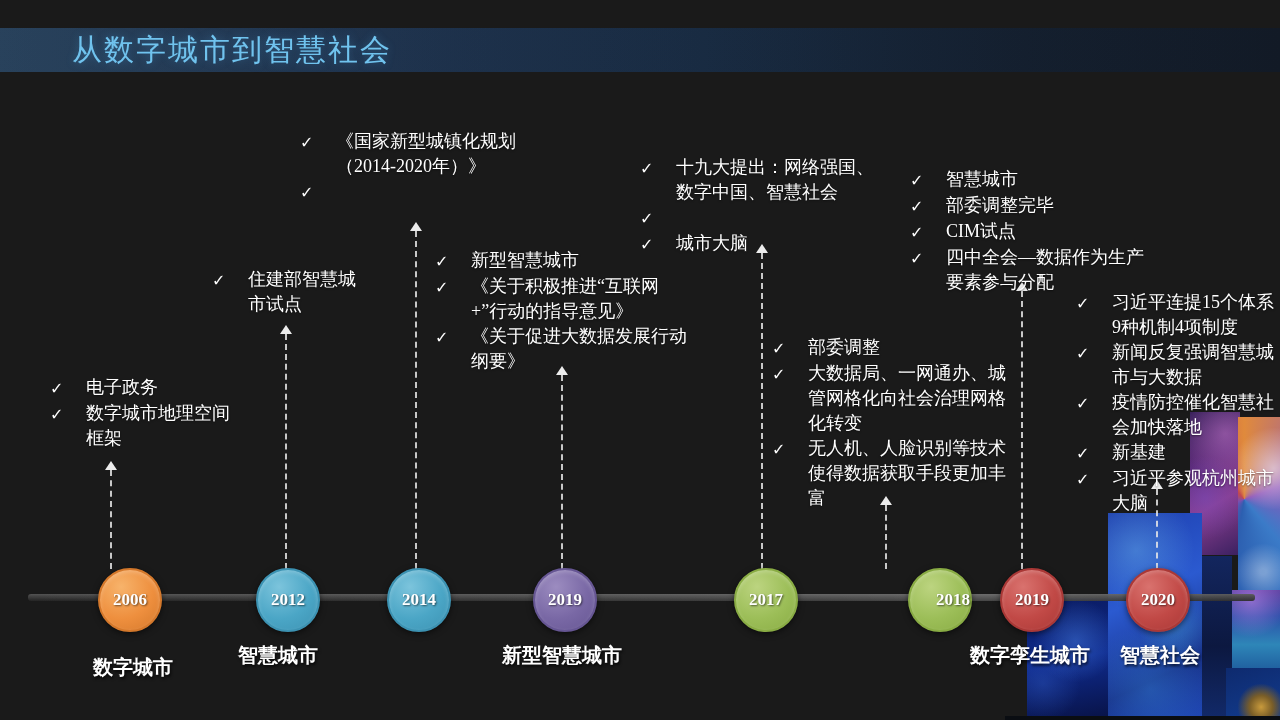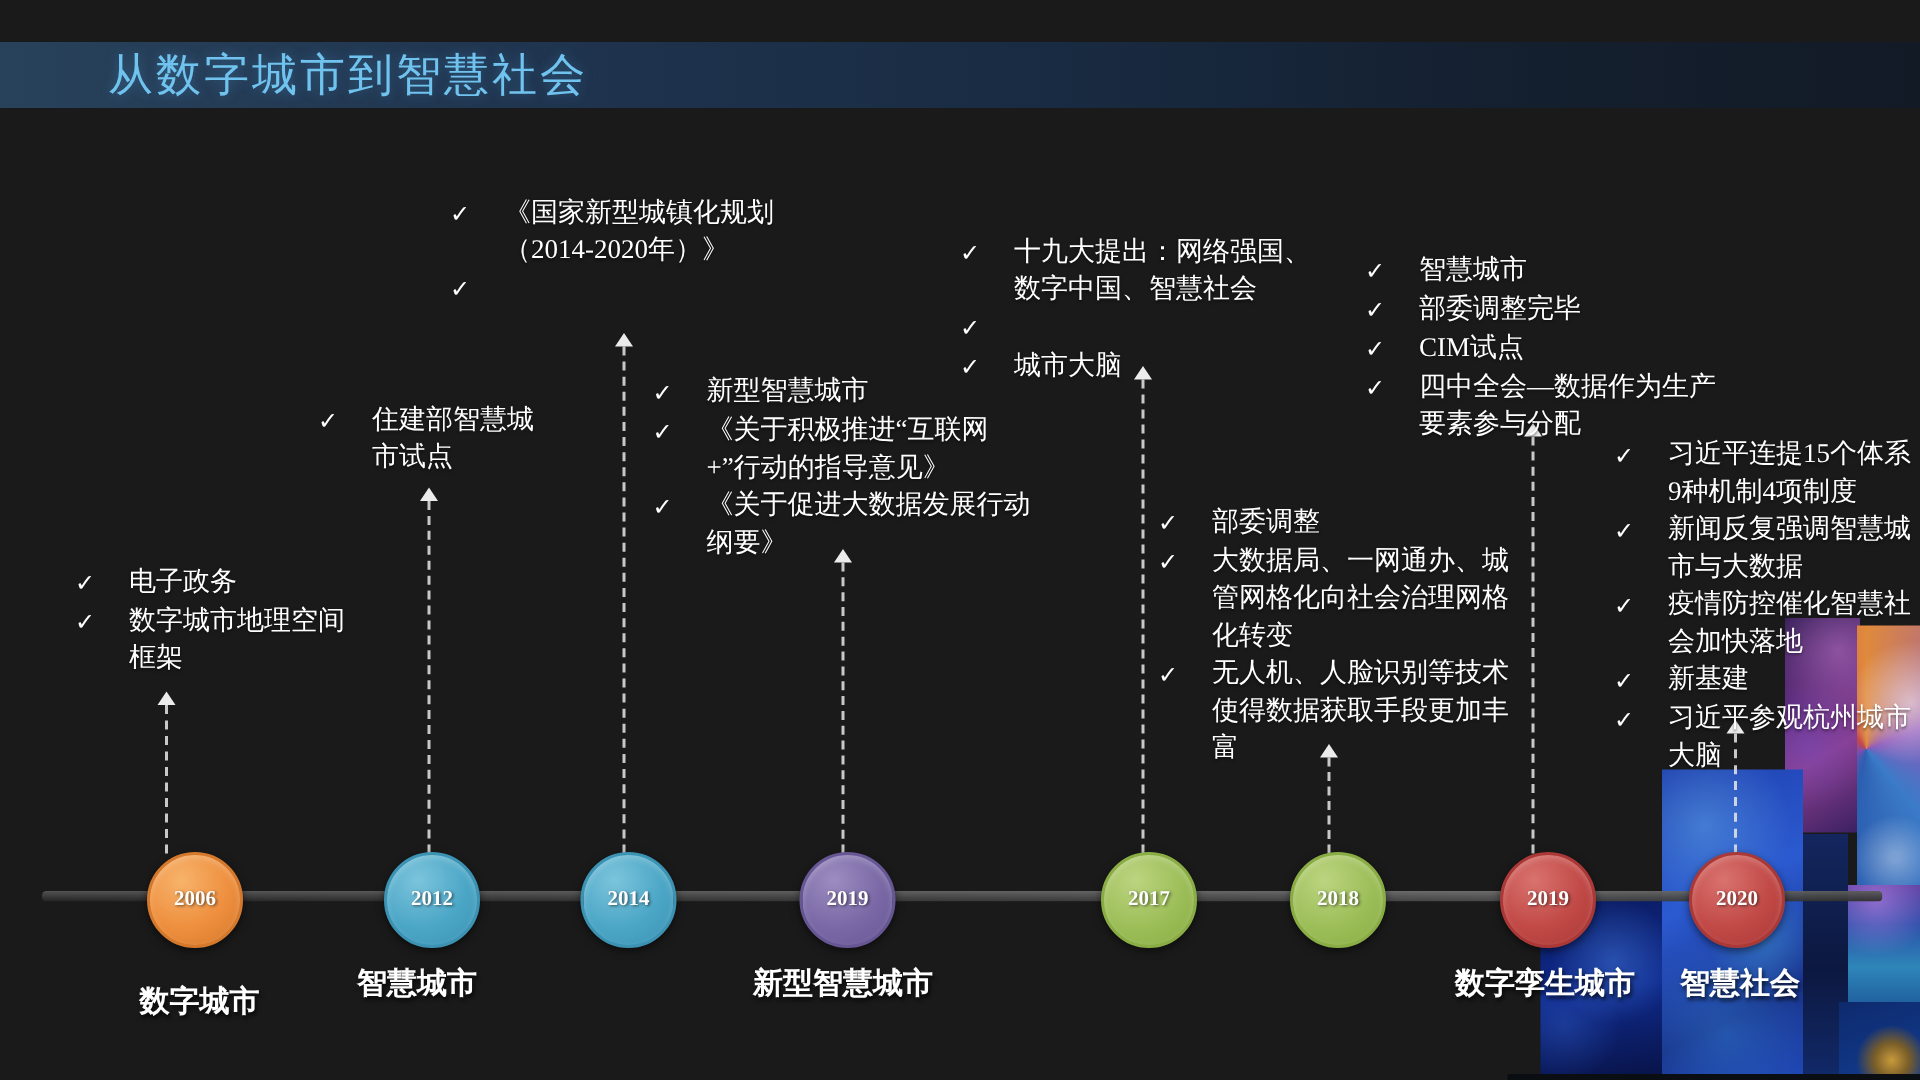--- a/index.html
+++ b/index.html
@@ -86,21 +86,21 @@
     position:absolute;width:0;height:0;z-index:3;
     border-left:6px solid transparent;border-right:6px solid transparent;
     border-bottom:9px solid #ececec;
   }
   .node-circle{
     position:absolute;top:568px;width:60px;height:60px;border-radius:50%;
     z-index:4;display:flex;align-items:center;justify-content:center;
     box-shadow:0 2px 6px rgba(0,0,0,.55), inset 0 2px 4px rgba(255,255,255,.25);
   }
   .node-year{
-    color:#fff;font-size:14px;font-weight:bold;
+    color:#fff;font-size:17px;font-weight:bold;
     text-shadow:1px 1px 2px rgba(0,0,0,.55);
   }
   .stage-label{
     position:absolute;top:642px;transform:translateX(-50%);z-index:5;
     color:#fff;font-size:20px;font-weight:bold;white-space:nowrap;
     text-shadow:1px 2px 3px rgba(0,0,0,.8);
   }
   
   .bullets{position:absolute;z-index:5;color:#fff;font-size:18px;line-height:25px;}
   .bullet{display:flex;align-items:flex-start;}
@@ -208,21 +208,21 @@
         <div class="bullet">
           <span class="check">✓</span>
         </div>
         <div class="bullet">
           <span class="check">✓</span>
           <span class="btext">城市大脑</span>
         </div>
       </div>
       <div class="connector" style="left: 885px; top: 505px; height: 64px;"></div>
       <div class="arrowhead" style="left: 880px; top: 496px;"></div>
-      <div class="node-circle" style="left: 860px; background: radial-gradient(circle at 35% 28%, rgb(188, 212, 128) 0%, rgb(156, 190, 88) 55%, rgb(137, 172, 68) 100%); border: 2px solid rgb(137, 172, 68);">
+      <div class="node-circle" style="left: 908px; background: radial-gradient(circle at 35% 28%, rgb(188, 212, 128) 0%, rgb(156, 190, 88) 55%, rgb(137, 172, 68) 100%); border: 2px solid rgb(137, 172, 68); justify-content: flex-end;">
         <span class="node-year">2018</span>
       </div>
       <div class="bullets" style="left: 772px; top: 335px; width: 240px;">
         <div class="bullet">
           <span class="check">✓</span>
           <span class="btext">部委调整</span>
         </div>
         <div class="bullet">
           <span class="check">✓</span>
           <span class="btext">大数据局、一网通办、城管网格化向社会治理网格化转变</span>

